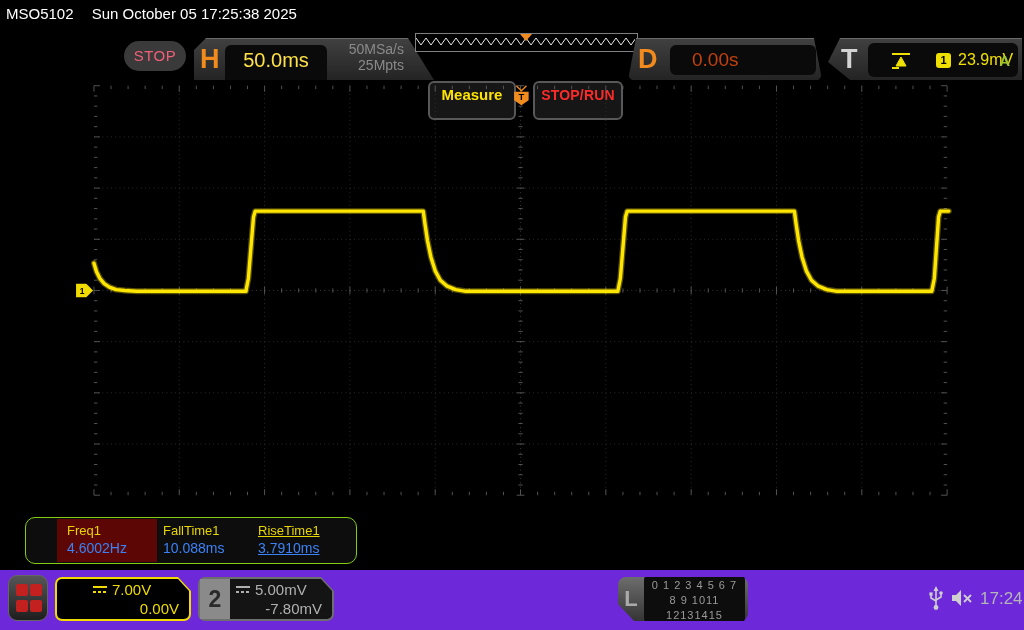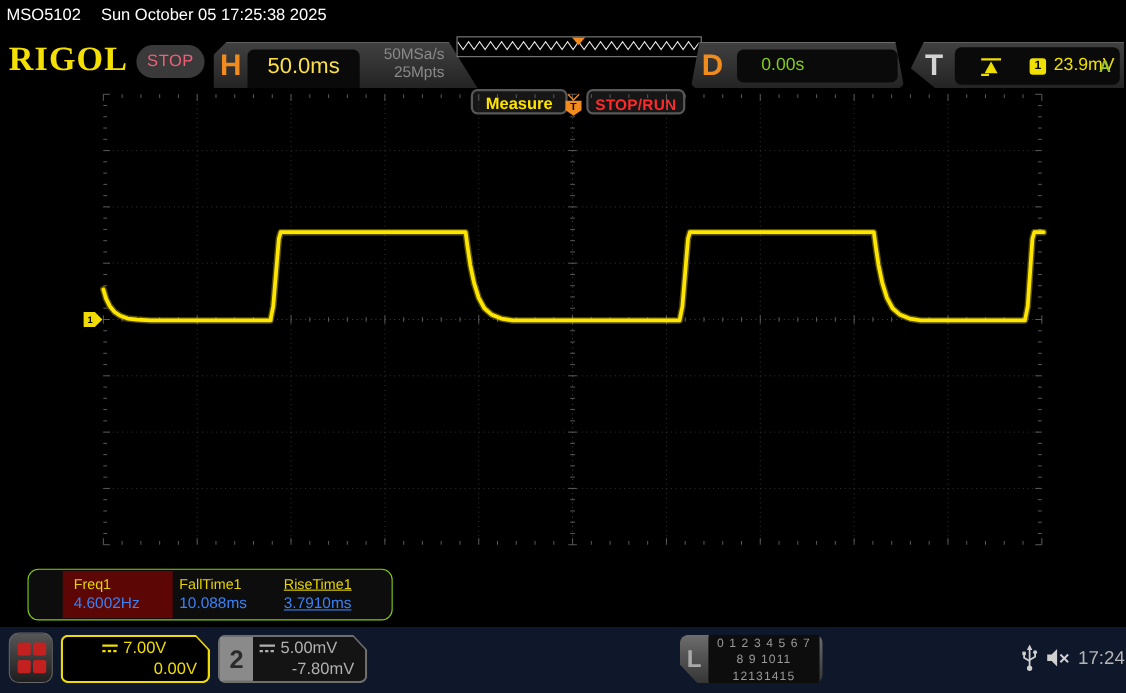--- a/index.html
+++ b/index.html
@@ -26,30 +26,30 @@
   #h-label{left:6px;top:5px;font-size:27px;font-weight:bold;color:#f28b1d;}
   #h-inset{left:31px;top:6px;width:102px;height:40px;background:#0a0a0a;
            border-radius:6px;color:#fde047;font-size:20px;text-align:center;
            line-height:30px;}
   #h-rates{left:134px;top:2px;width:76px;text-align:right;color:#8a8a8a;
            font-size:14px;line-height:16px;}
   #preview{left:415px;top:5px;width:221px;height:17px;background:#000;
            border:1px solid #808080;}
   #preview-marker{left:104px;top:0;width:0;height:0;border-left:6px solid transparent;
            border-right:6px solid transparent;border-top:7px solid #f28b1d;}
-  .hbtn{top:53px;height:23px;border-radius:6px;background:#161616;
+  .hbtn{top:53px;height:39px;border-radius:6px;background:#161616;
         border:2px solid #585858;text-align:center;font-weight:bold;
         line-height:24px;box-sizing:border-box;}
   #measure-btn{left:428px;width:88px;color:#ffe400;font-size:15px;}
   #stoprun-btn{left:533px;width:90px;color:#ff2a2a;font-size:14px;letter-spacing:.2px;}
   #d-panel{left:628px;top:10px;width:194px;height:42px;border-radius:8px;
            clip-path:polygon(8px 0,186px 0,194px 42px,0 42px);}
   #d-label{left:10px;top:5px;font-size:27px;font-weight:bold;color:#f28b1d;}
   #d-inset{left:42px;top:6px;width:146px;height:30px;background:#0a0a0a;
-           border-radius:6px;color:#84cc16;font-size:16px;line-height:30px;
+           border-radius:6px;color:#c2410c;font-size:19px;line-height:30px;
            padding-left:22px;box-sizing:border-box;}
   #t-panel{left:828px;top:10px;width:194px;height:42px;
            clip-path:polygon(12px 0,194px 0,194px 42px,22px 42px,0 24px);}
   #t-label{left:13px;top:5px;font-size:27px;font-weight:bold;color:#d4d4d4;}
   #t-inset{left:40px;top:4px;width:150px;height:34px;background:#0a0a0a;
            border-radius:6px;}
   #trig-badge{left:68px;top:10px;width:15px;height:15px;background:#f0e000;
            border-radius:3px;color:#000;font-size:11px;font-weight:bold;
            text-align:center;line-height:15px;}
   #trig-level{left:90px;top:8px;color:#f0e000;font-size:16px;}
@@ -61,21 +61,21 @@
   
   #meas-box{left:25px;top:517px;width:330px;height:45px;
             background:rgba(14,14,14,.93);border:1px solid #84cc16;
             border-radius:10px;}
   #meas-hl{left:31px;top:1px;width:100px;height:43px;background:#5c0606;}
   .mlabel{top:5px;color:#e8d500;font-size:13px;}
   .mvalue{top:22px;color:#3b82f6;font-size:14px;}
   .mc1{left:41px;} .mc2{left:137px;} .mc3{left:232px;text-decoration:underline;}
 
   
-  #bottombar{left:0;top:570px;width:1024px;height:60px;background:#0f172a;}
+  #bottombar{left:0;top:570px;width:1024px;height:60px;background:#6d28d9;}
   #grid-btn{left:8px;top:5px;width:40px;height:46px;border-radius:9px;
             background:linear-gradient(#565656,#1e1e1e);border:1px solid #666;
             box-sizing:border-box;}
   #grid-btn .sq{position:absolute;width:12px;height:12px;border-radius:2px;
             background:#c32020;}
   .chan{top:7px;width:136px;height:44px;border-radius:7px;}
   .chan .inner{position:absolute;left:2px;top:2px;right:2px;bottom:2px;
             border-radius:5px;display:flex;}
   .chan .tab{width:30px;text-align:center;font-size:23px;font-weight:bold;
             line-height:40px;}
@@ -106,21 +106,20 @@
 </style>
 </head>
 <body>
 
 <div id="topbar" class="abs">
   <span>MSO5102</span>
   <span class="dt">Sun October 05 17:25:38 2025</span>
 </div>
 
 <div id="header" class="abs">
-  <div id="logo" class="abs">RIGOL</div>
   <div id="run-state" class="abs">STOP</div>
 
   <div id="h-panel" class="abs panel">
     <div id="h-label" class="abs">H</div>
     <div id="h-inset" class="abs">50.0ms</div>
     <div id="h-rates" class="abs">
       <div>50MSa/s</div>
       <div>25Mpts</div>
     </div>
   </div>

